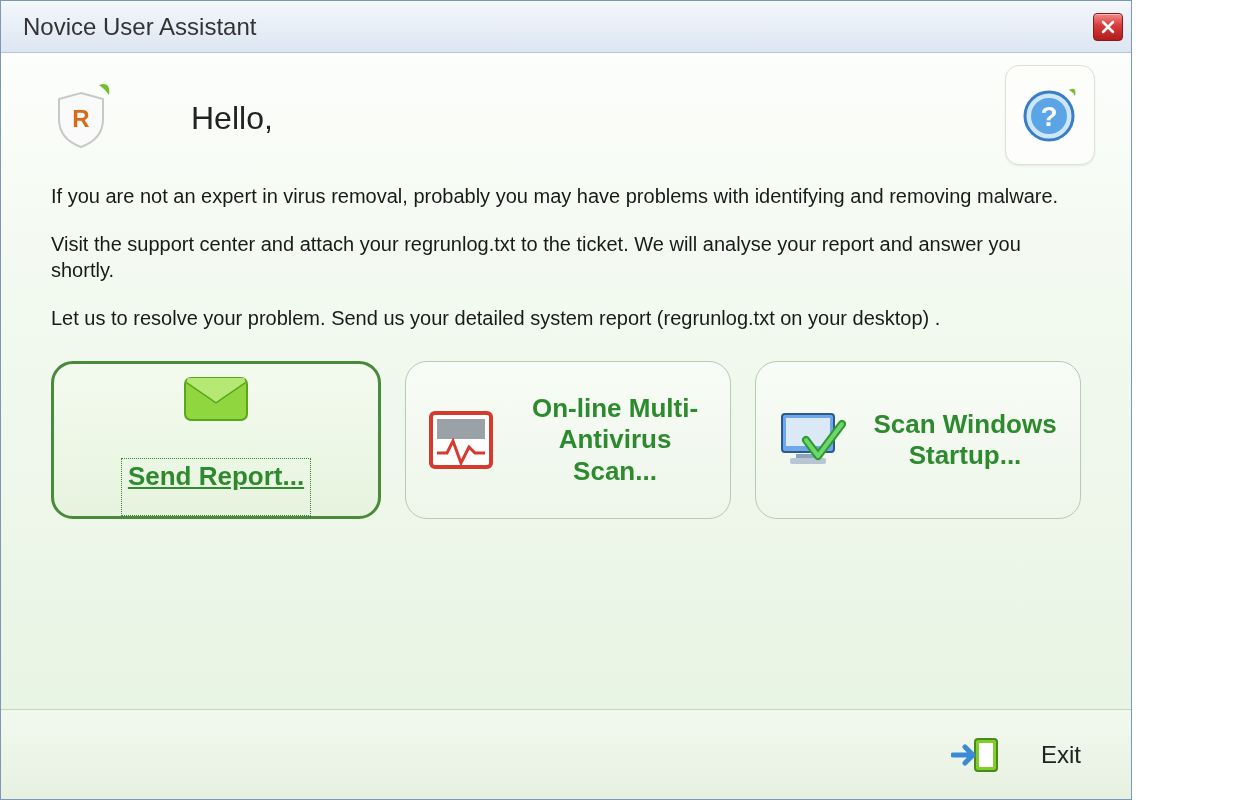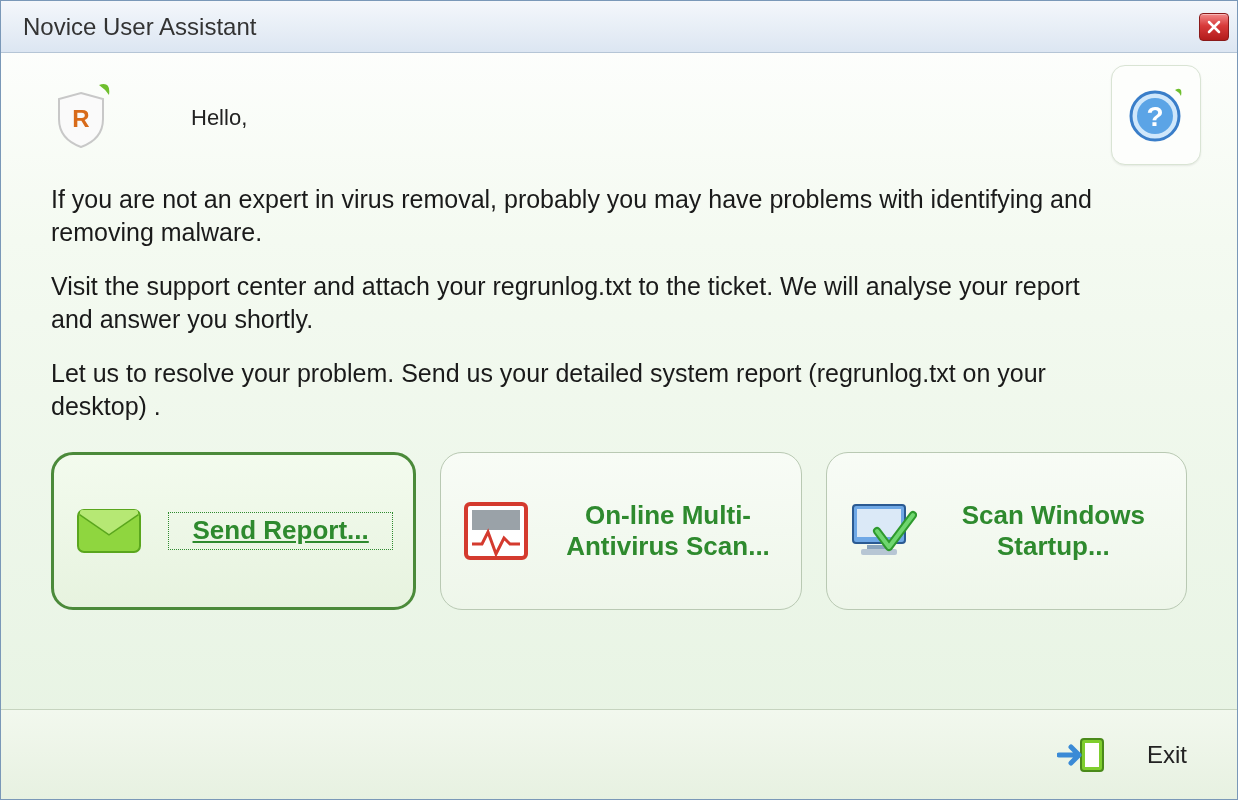--- a/index.html
+++ b/index.html
@@ -6,21 +6,21 @@
   body {
     margin: 0;
     padding: 0;
     font-family: Tahoma, Arial, sans-serif;
     background: #fff;
     width: 1238px;
     height: 800px;
     overflow: hidden;
   }
   .window {
-    width: 1238px;
+    width: 1132px;
     height: 800px;
     border: 1px solid #7a98b8;
     background: linear-gradient(to bottom, #ffffff 0%, #f4faf1 30%, #e6f3e2 100%);
     position: relative;
   }
   .titlebar {
     height: 52px;
     background: linear-gradient(to bottom, #f4f7fb 0%, #dce6f2 100%);
     border-bottom: 1px solid #b5c5d6;
     display: flex;
@@ -52,42 +52,42 @@
   }
 
   .greeting-row {
     display: flex;
     align-items: center;
     gap: 70px;
     margin-bottom: 30px;
   }
   .shield-icon-wrap { width: 70px; height: 70px; }
   .greeting {
-    font-size: 22px;
+    font-size: 32px;
     color: #222;
   }
 
   .help-btn {
     position: absolute;
     top: 12px;
     right: 36px;
     width: 90px;
     height: 100px;
     border: 1px solid #d9e4d4;
     border-radius: 14px;
     background: #fdfefc;
     display: flex;
     align-items: center;
     justify-content: center;
     cursor: pointer;
     box-shadow: 0 1px 2px rgba(0,0,0,0.08);
   }
 
   .para {
-    font-size: 25px;
+    font-size: 20px;
     color: #1a1a1a;
     line-height: 1.3;
     margin: 0 0 22px 0;
     max-width: 1050px;
   }
 
   .actions {
     display: flex;
     gap: 24px;
     margin-top: 30px;
@@ -100,20 +100,21 @@
     background: linear-gradient(to bottom, #f8fcf6 0%, #eef6ea 100%);
     display: flex;
     align-items: center;
     padding: 0 20px;
     gap: 24px;
     cursor: pointer;
   }
   .action-card.selected {
     border: 3px solid #4b8a3a;
     background: linear-gradient(to bottom, #f3fbee 0%, #e7f3df 100%);
+    flex-direction: column;
   }
   .action-icon {
     width: 70px;
     height: 60px;
     flex: 0 0 70px;
     display: flex;
     align-items: center;
     justify-content: center;
   }
   .action-label {

